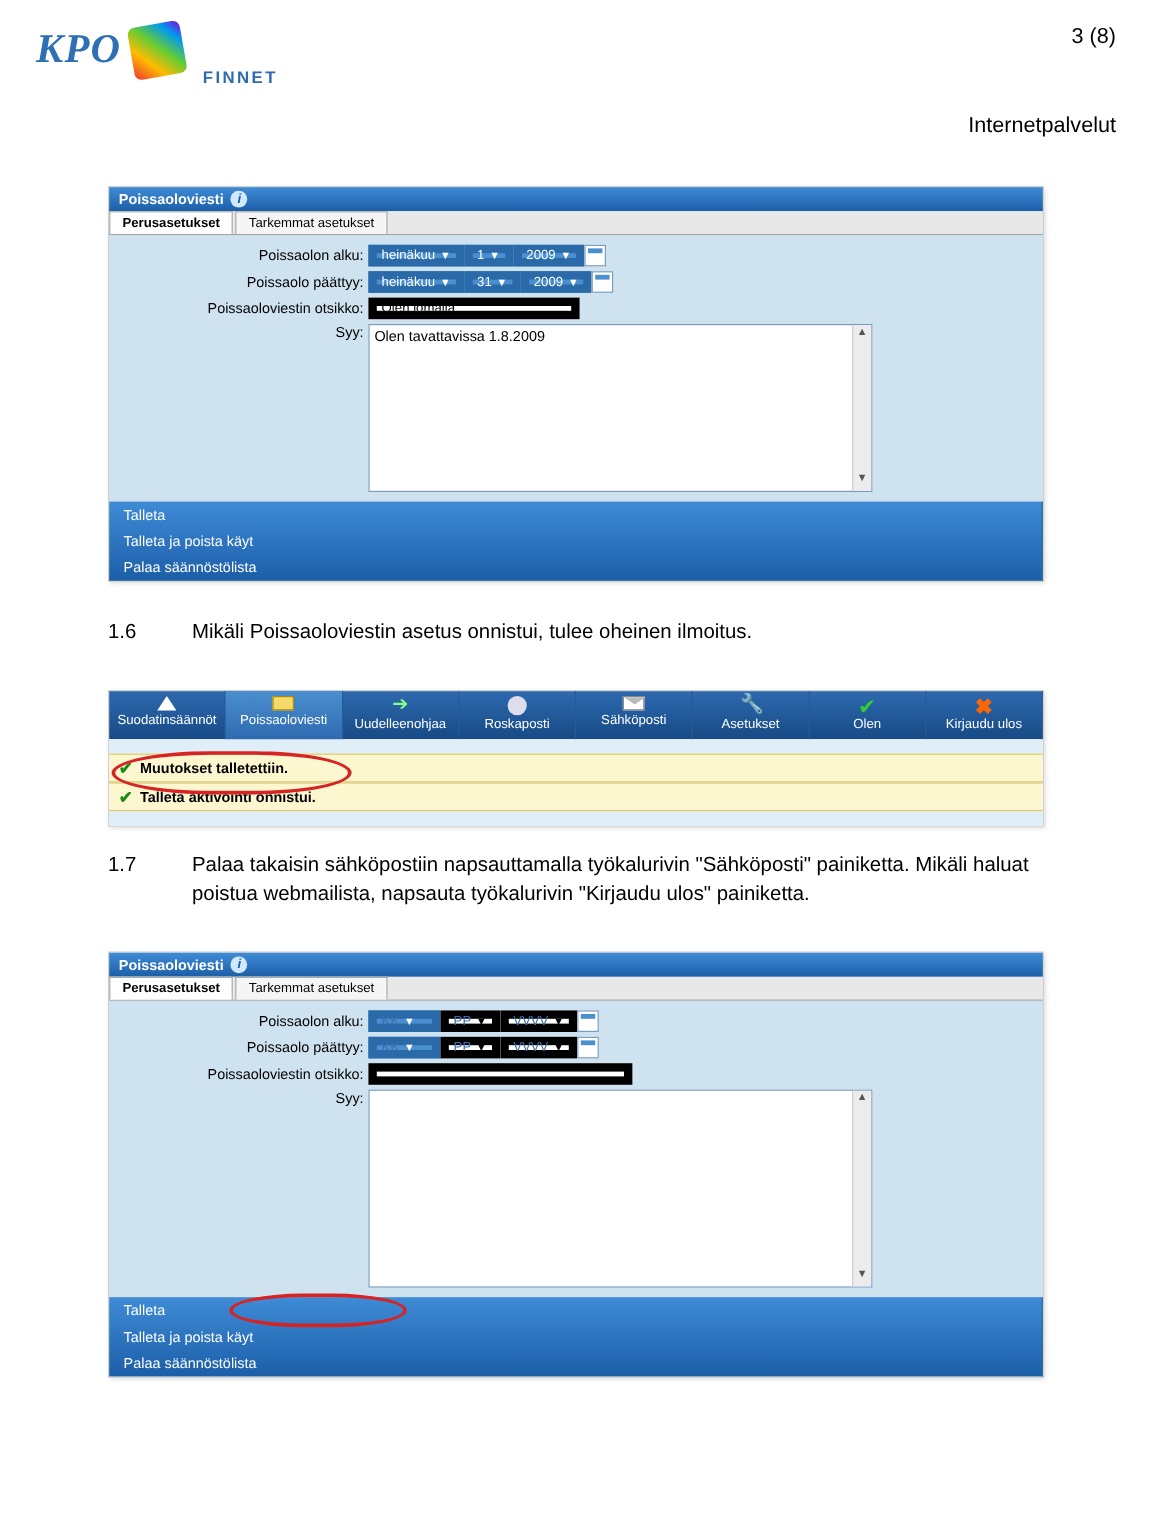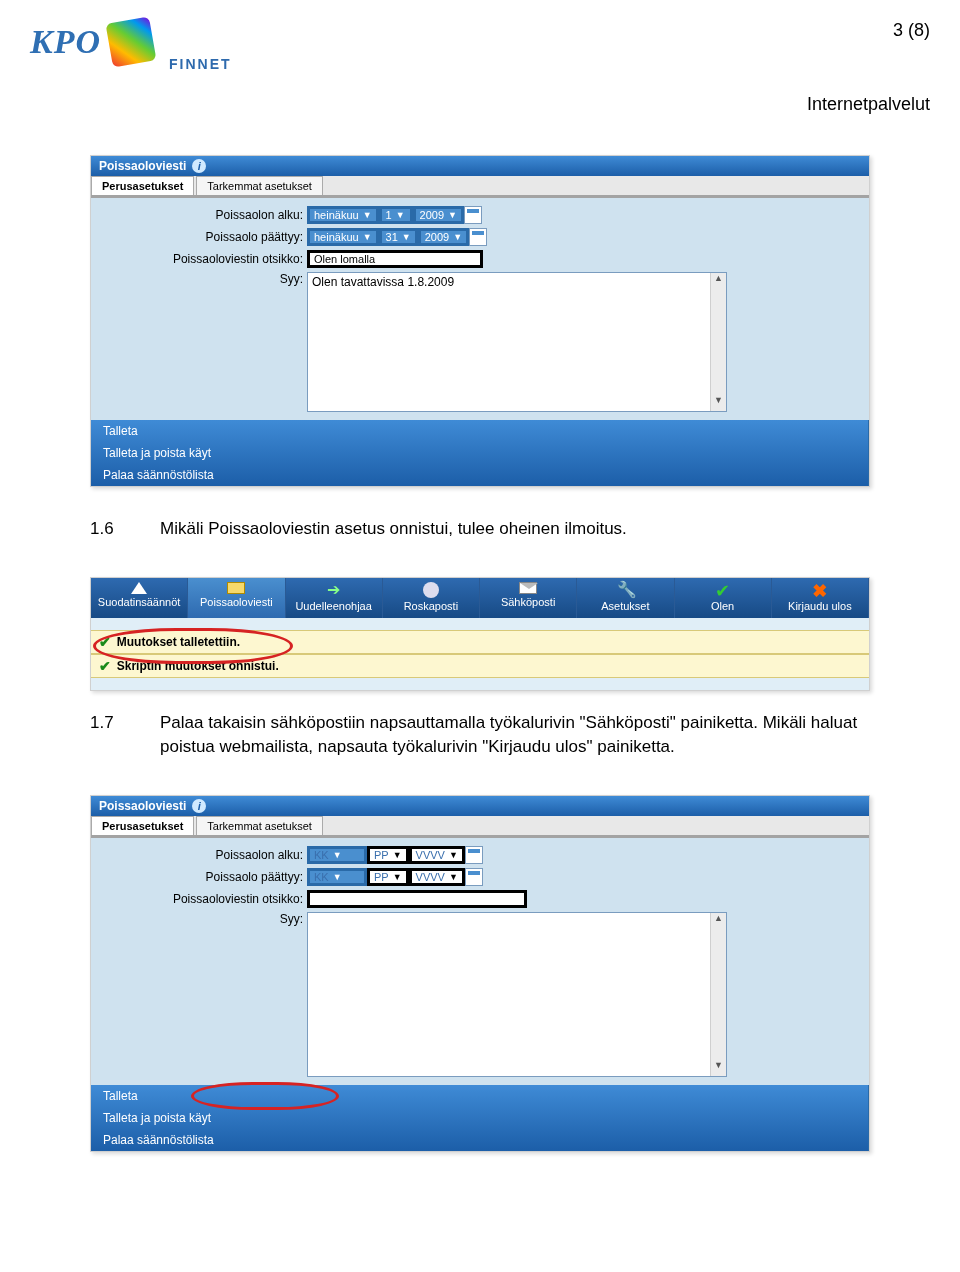--- a/index.html
+++ b/index.html
@@ -76,21 +76,21 @@
     font-weight: bold;
   }
   .ui-titlebar .info-icon {
     display:inline-block;width:14px;height:14px;border-radius:50%;
     background:#cfe9ff;color:#1c5ea8;font-style:italic;font-weight:bold;
     font-size:11px;line-height:14px;text-align:center;
   }
   .ui-tabs {
     background: #e8e8e8;
     display: flex;
-    border-bottom: 3px solid #a3a3a3;
+    border-bottom: 1px solid #a3a3a3;
   }
   .ui-tab {
     padding: 3px 10px;
     border: 1px solid #aaa;
     border-bottom: none;
     background: #f5f5f5;
     margin-right: 2px;
     font-size: 11px;
   }
   .ui-tab.active { background: #fff; font-weight: bold; }
@@ -104,21 +104,21 @@
     padding: 2px 6px;
   }
   .ui-row .lbl {
     width: 210px;
     text-align: right;
     padding-right: 4px;
     font-size: 12px;
   }
   .ui-select, .ui-input {
     background: #fff;
-    border: 3px solid #000000;
+    border: 7px solid #000000;
     font-size: 11px;
     padding: 1px 4px;
     height: 18px;
   }
   .ui-select.blue { background:#4a8fcf;color:#fff;border-color:#2a6aa8;}
   .ui-select { min-width: 60px; display:inline-flex;align-items:center;gap:4px;}
   .ui-select .chev {font-size:9px;}
   .ui-cal {
     display:inline-block;width:18px;height:18px;border:1px solid #7a9cbf;
     background:#fff;position:relative;
@@ -325,21 +325,21 @@
       </div>
     </div>
     <div class="tbar-blank"></div>
     <div class="tbar-msgs rel">
       <div class="tbar-msg">
         <span class="check-sm">✔</span>
         <span>Muutokset talletettiin.</span>
       </div>
       <div class="tbar-msg">
         <span class="check-sm">✔</span>
-        <span>Skriptin muutokset onnistui.</span>
+        <span>Talleta aktivointi onnistui.</span>
       </div>
       <div class="red-circ" style="left:2px;top:-2px"></div>
     </div>
     <div class="tbar-blank"></div>
   </div>
 
   <div class="para">
     <span class="num">1.7</span>
     <span class="txt">Palaa takaisin sähköpostiin napsauttamalla työkalurivin "Sähköposti" painiketta. Mikäli haluat poistua webmailista, napsauta työkalurivin "Kirjaudu ulos" painiketta.</span>
   </div>

